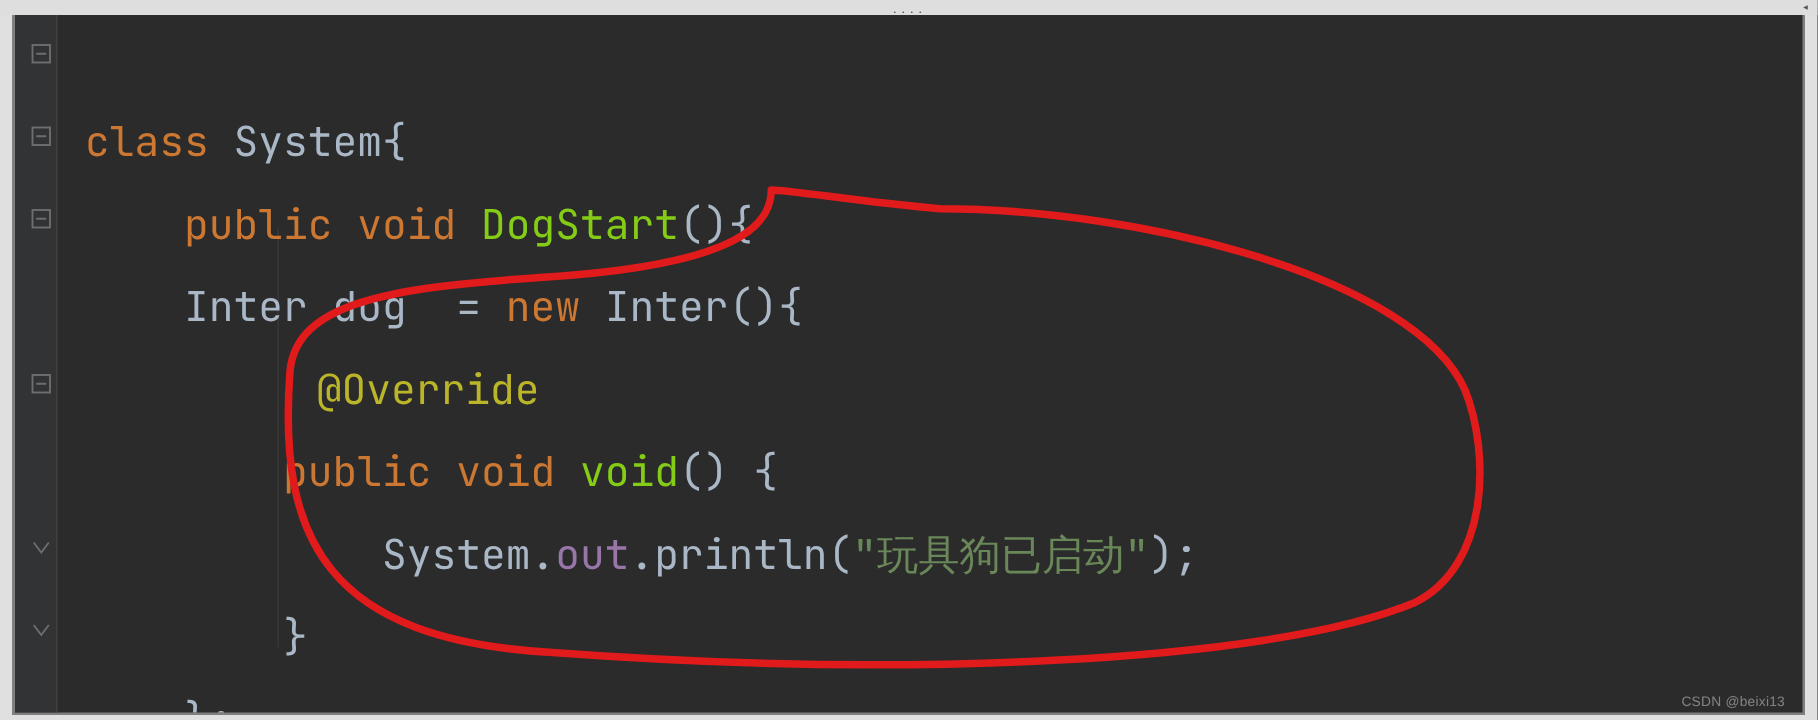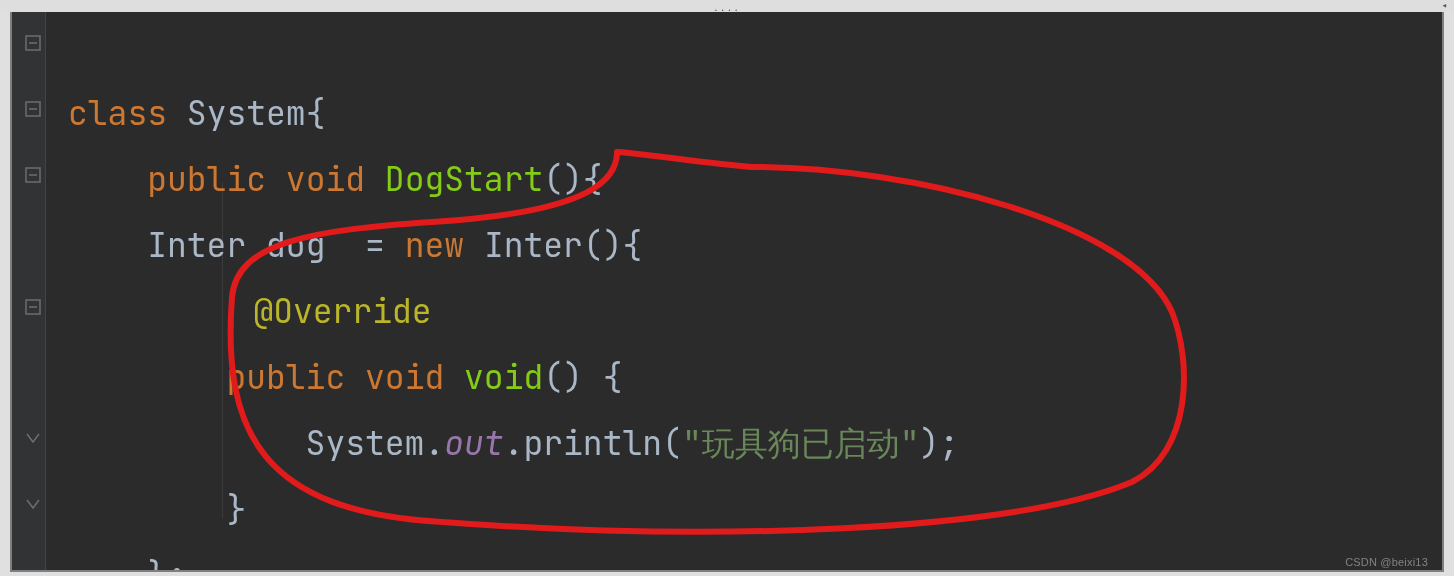--- a/index.html
+++ b/index.html
@@ -51,21 +51,21 @@
     line-height:66px;
     white-space:pre;
     color:#a9b7c6;
     padding-top:2px;
     padding-left:22px;
   }
   .kw { color:#cc7832; font-weight:normal; }
   .cls { color:#a9b7c6; }
   .method { color:#84cc16; }
   .ann { color:#bbb529;margin-left:27px; }
-  .field-it { color:#9876aa; font-style:italic; }
+  .field-it { color:#9876aa; }
   .str { color:#6a8759; }
   .par { color:#a9b7c6; }
   .indent-guide {
     position:absolute;
     top:0; bottom:0;
     width:1px;
     background:#3b3b3b;
   }
   .annotation-svg {
     position:absolute; left:0; top:0;

